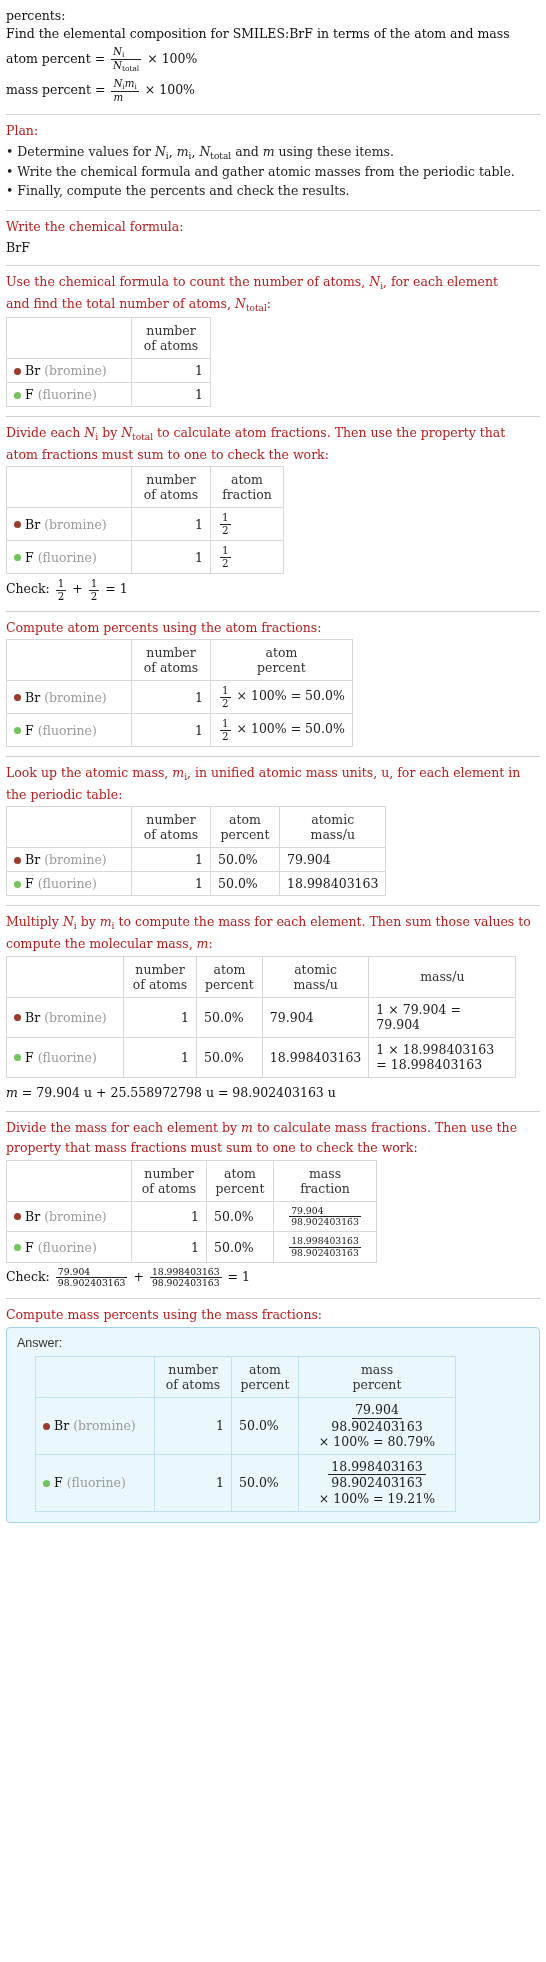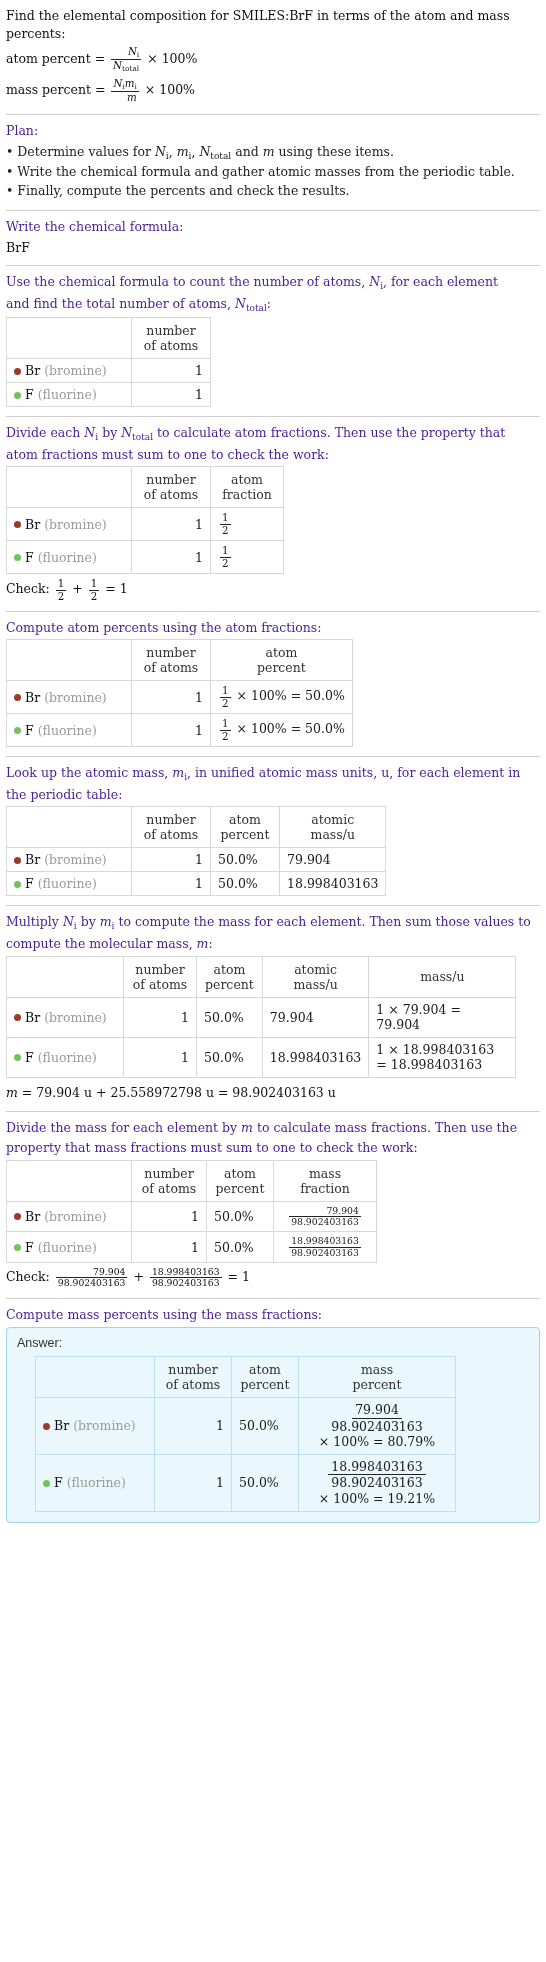--- a/index.html
+++ b/index.html
@@ -7,29 +7,29 @@
     width:546px;
     background:#ffffff;
     font-family:"DejaVu Serif", serif;
     font-size:12.5px;
     color:#1a1a1a;
     -webkit-font-smoothing:antialiased;
   }
   .page{width:546px;box-sizing:border-box;padding:0 6px;}
   .step{padding:7px 0 9px 0;}
   .rule{border:0;border-top:1px solid #cfcfcf;margin:0;height:0;}
-  .prompt{color:#4c1d95;line-height:1.38;margin:0 0 3px 0;}
+  .prompt{color:#b91c1c;line-height:1.38;margin:0 0 3px 0;}
   .plain{color:#111;line-height:1.4;}
   .bullets{color:#222;line-height:1.45;}
   .bullets div{margin:1px 0;}
   .formula-line{color:#111;margin:4px 0 2px 0;line-height:1.5;}
   .mono-i{font-style:italic;}
   .sub{font-size:0.72em;vertical-align:-0.28em;font-style:normal;}
   
-  .frac{display:inline-block;vertical-align:middle;text-align:right;line-height:1.12;margin:0 2px;}
+  .frac{display:inline-block;vertical-align:middle;text-align:left;line-height:1.12;margin:0 2px;}
   .frac .num{display:block;border-bottom:1px solid #222;padding:0 2px;}
   .frac .den{display:block;padding:0 2px;}
   .frac.small{font-size:0.82em;}
   .frac.tiny{font-size:0.74em;}
   
   table.dt{border-collapse:collapse;margin:3px 0 0 0;background:transparent;}
   table.dt td,table.dt th{
     border:1px solid #d8d8d8;
     padding:4px 7px;
     font-weight:normal;
@@ -67,22 +67,22 @@
   .pcttail{display:block;white-space:nowrap;}
   .nowrap{white-space:nowrap;}
   .mline{line-height:1.25;}
 </style>
 </head>
 <body>
 
 <div class="page">
 
   <div class="step">
+    <div class="plain">percents:</div>
     <div class="plain">Find the elemental composition for SMILES:BrF in terms of the atom and mass</div>
-    <div class="plain">percents:</div>
 
     <div class="formula-line">
       <span>atom percent = </span><span class="frac small"><span class="num"><span class="mono-i">N</span><span class="sub mono-i">i</span></span><span class="den"><span class="mono-i">N</span><span class="sub">total</span></span></span> <span>× 100%</span>
     </div>
 
     <div class="formula-line">
       <span>mass percent = </span><span class="frac small"><span class="num"><span class="mono-i">N</span><span class="sub mono-i">i</span><span class="mono-i">m</span><span class="sub mono-i">i</span></span><span class="den"><span class="mono-i">m</span></span></span> <span>× 100%</span>
     </div>
   </div>
 

